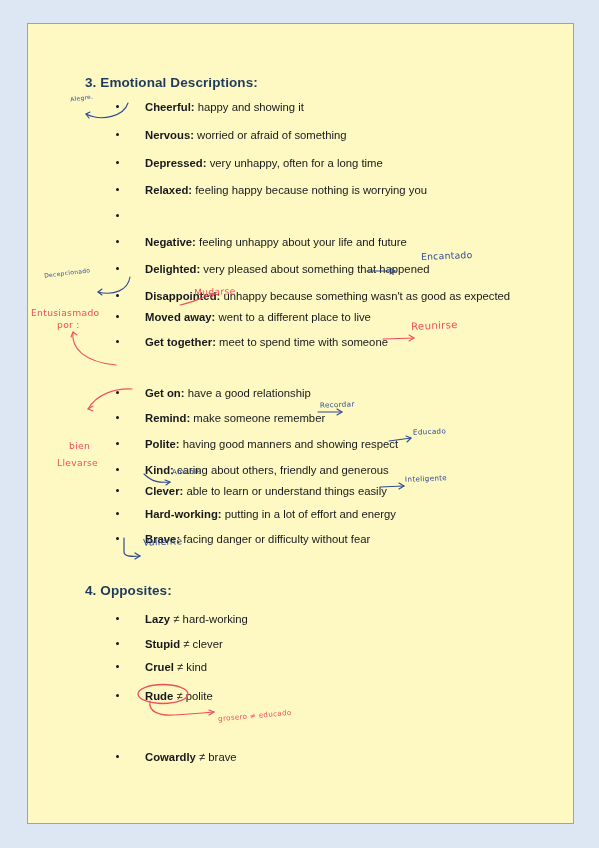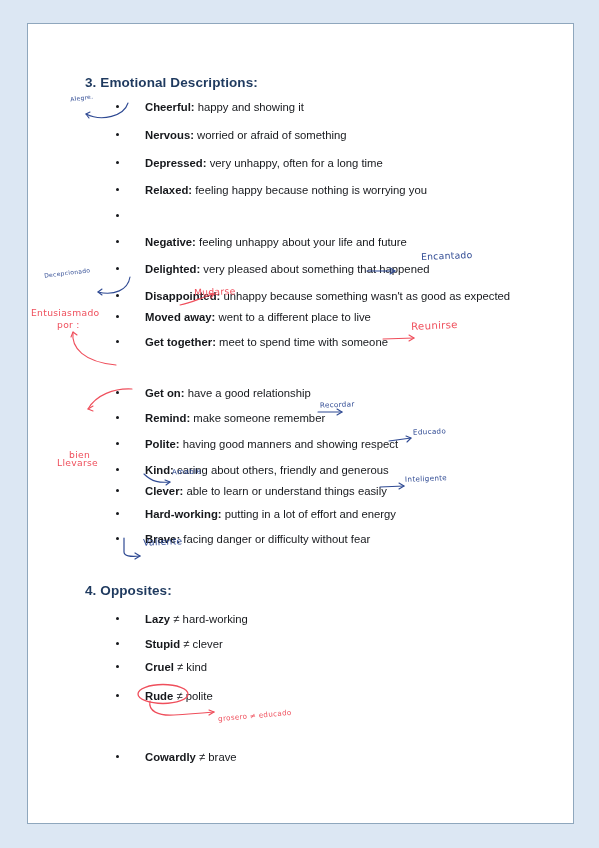--- a/index.html
+++ b/index.html
@@ -15,21 +15,21 @@
   }
 
   #page {
     position: absolute;
     left: 27px;
     top: 23px;
     width: 547px;
     height: 801px;
     border: 1px solid #8fa7bd;
     box-sizing: border-box;
-    background: #ffffff;
+    background: #fef9c3;
   }
 
   
   .section-heading {
     position: absolute;
     font-size: 13.5px;
     font-weight: bold;
     color: #1f3a5f;
     letter-spacing: 0.1px;
     white-space: nowrap;
@@ -239,21 +239,21 @@
   <svg class="ink" style="left:40px; top:306px;" width="58" height="42">
     <path d="M5 2 C 3 18, 16 32, 48 35" stroke="#ef4f5c" stroke-width="1.1" fill="none" stroke-linecap="round"></path>
     <path d="M5 2 L 3 7 M5 2 L 9 5" stroke="#ef4f5c" stroke-width="1.1" fill="none" stroke-linecap="round"></path>
   </svg>
 
   <svg class="ink" style="left:48px; top:363px;" width="62" height="32">
     <path d="M56 2 C 38 1, 20 8, 12 22" stroke="#ef4f5c" stroke-width="1.1" fill="none" stroke-linecap="round"></path>
     <path d="M12 22 L 17 19 M12 22 L 17 24" stroke="#ef4f5c" stroke-width="1.1" fill="none" stroke-linecap="round"></path>
   </svg>
   <div class="hand red straight" style="left:29px; top:400px;margin-top:33px;">Llevarse</div>
-  <div class="hand red straight" style="left:41px; top:425px;">bien</div>
+  <div class="hand red straight" style="left:41px; top:416px;">bien</div>
 
   <svg class="ink" style="left:288px; top:381px;" width="40" height="14">
     <path d="M2 7 L 26 7" stroke="#2f4a93" stroke-width="1.1" stroke-linecap="round"></path>
     <path d="M26 7 L 21 4 M26 7 L 21 10" stroke="#2f4a93" stroke-width="1.1" fill="none" stroke-linecap="round"></path>
   </svg>
   <div class="hand blue small" style="left:292px; top:376px;">Recordar</div>
 
   <svg class="ink" style="left:359px; top:408px;" width="38" height="14">
     <path d="M2 9 L 24 6" stroke="#2f4a93" stroke-width="1.1" stroke-linecap="round"></path>
     <path d="M24 6 L 19 4 M24 6 L 20 10" stroke="#2f4a93" stroke-width="1.1" fill="none" stroke-linecap="round"></path>

